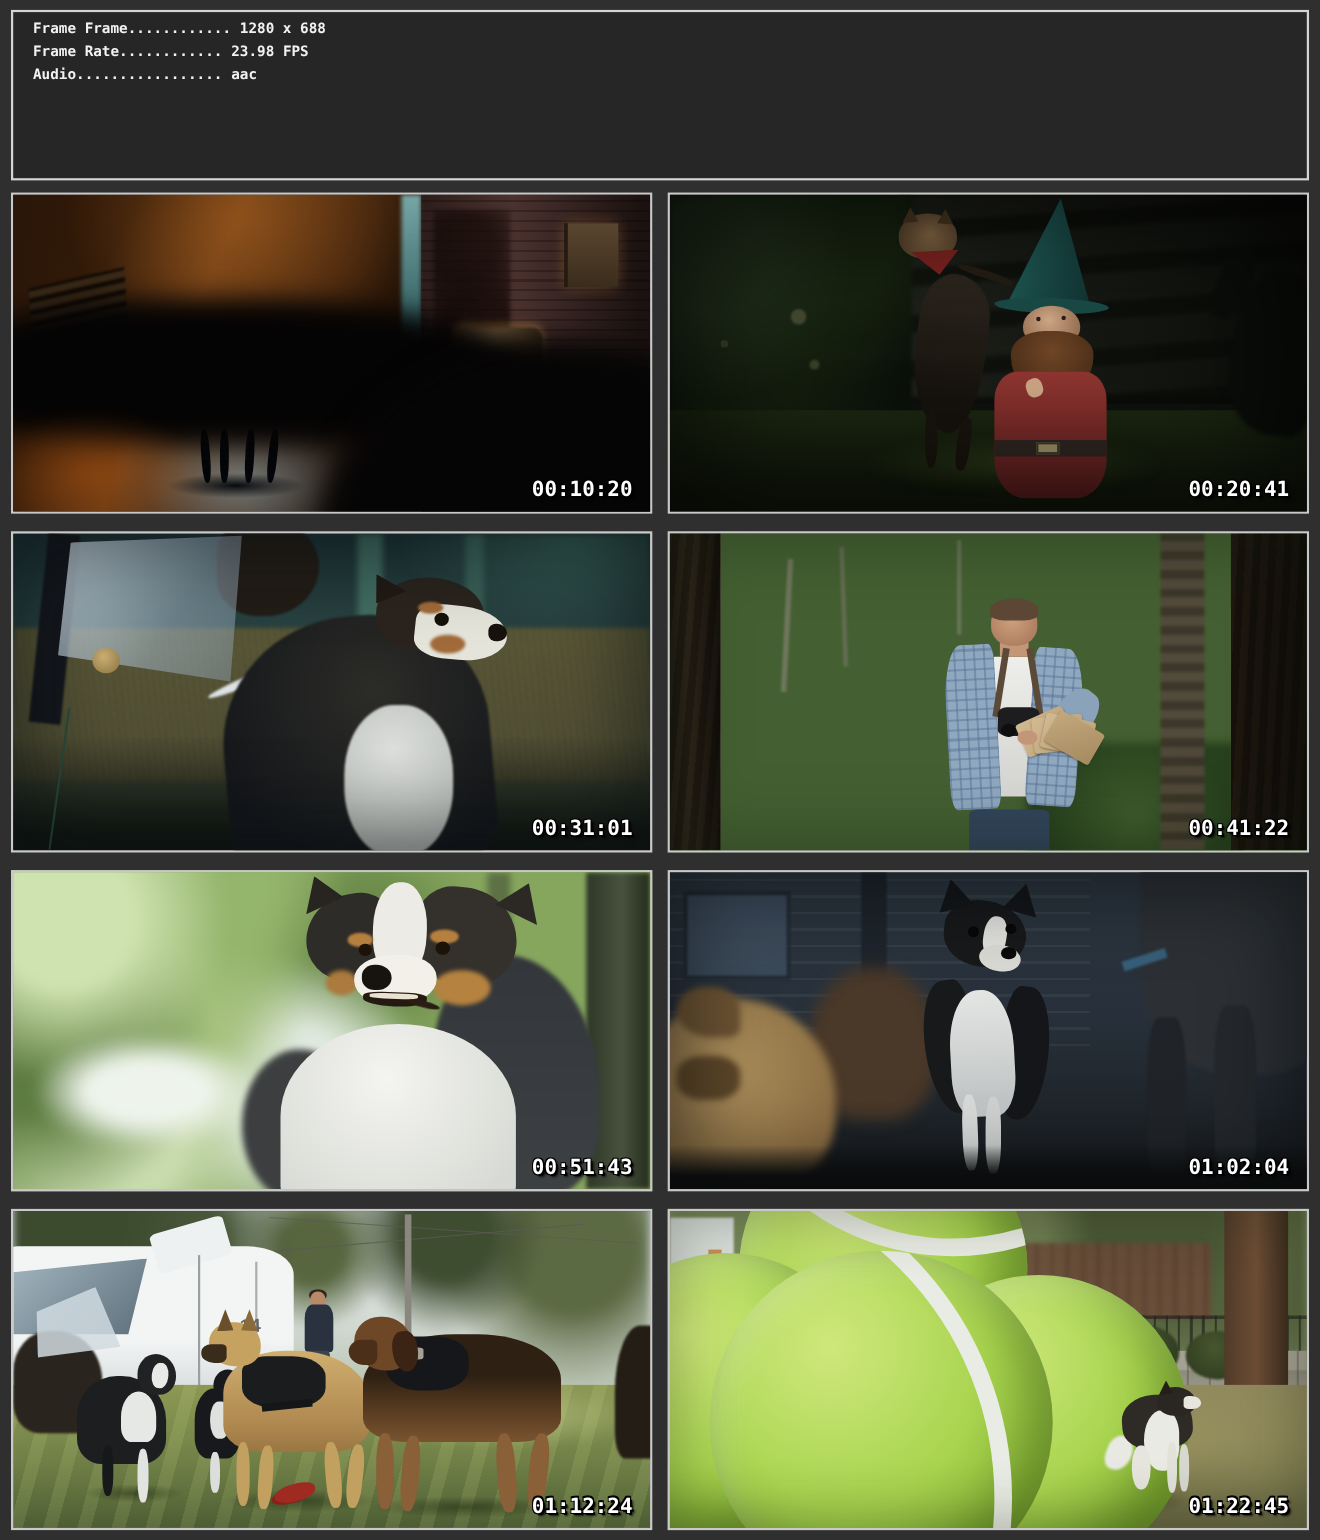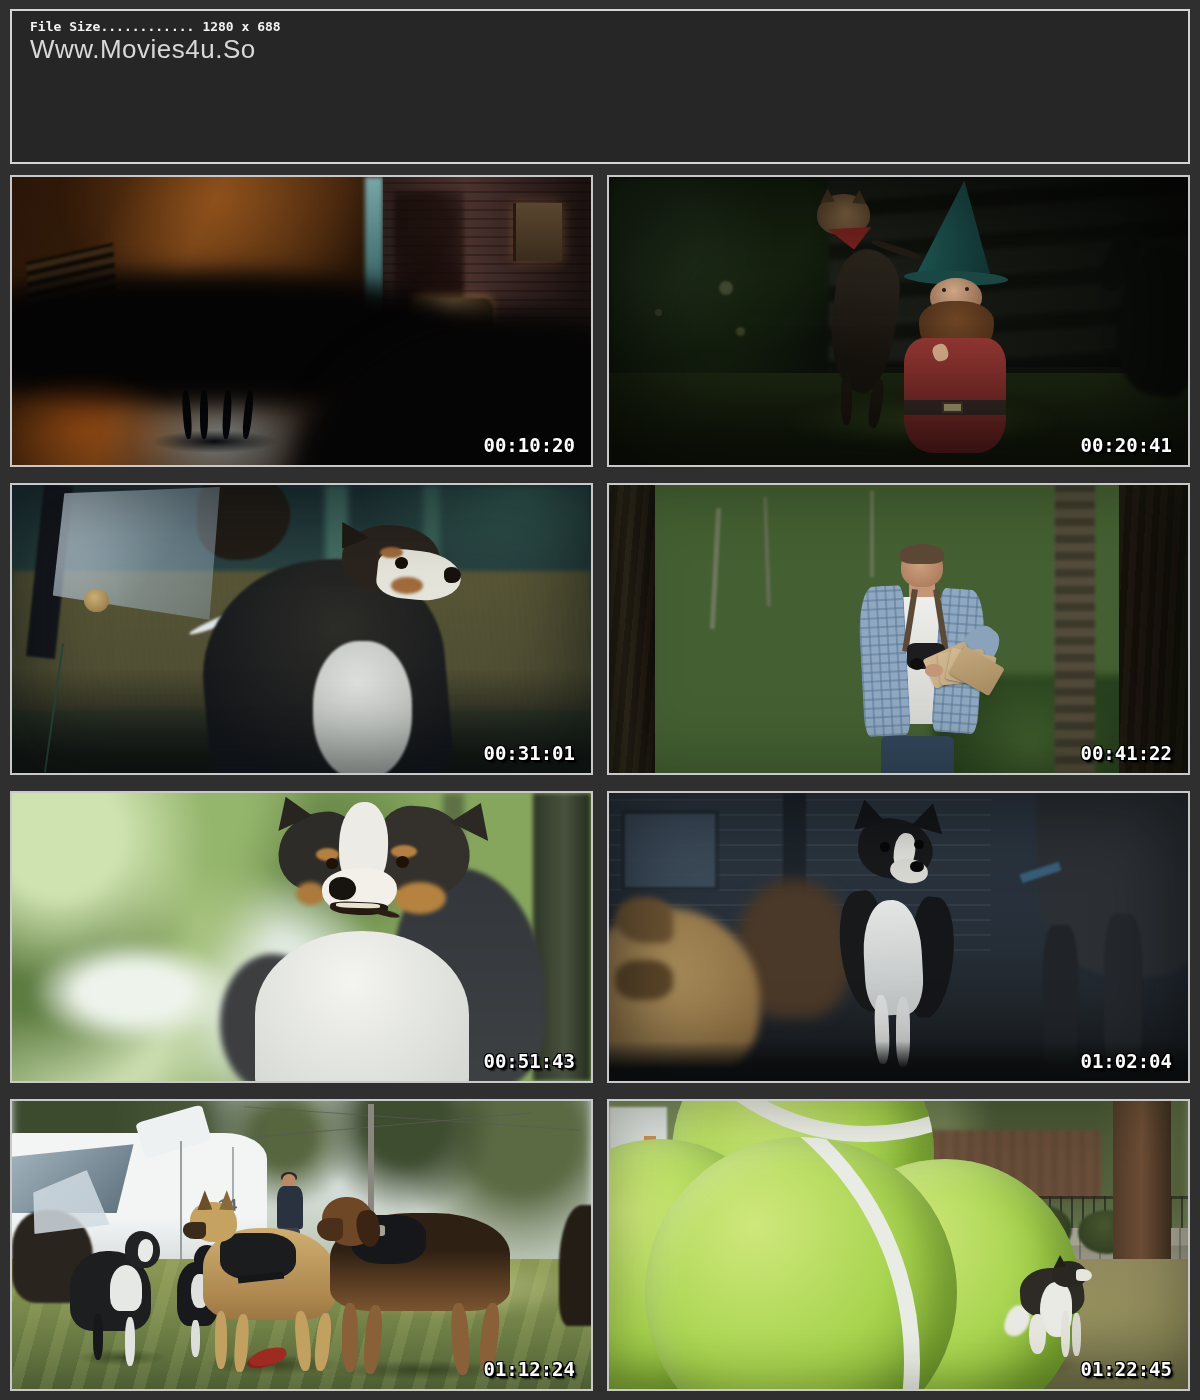--- a/index.html
+++ b/index.html
@@ -281,22 +281,23 @@
   .s8-dog-legF2{left:80%;top:73.5%;width:1.6%;height:15%;background:#d8d8d0;border-radius:40%;}
   .s8-dog-legB{left:72.5%;top:74%;width:3%;height:14%;background:#e6e6de;border-radius:45%;filter:blur(.5px);}
   .s8-vig{inset:0;box-shadow:inset 0 0 50px 8px rgba(30,35,15,.3);}
 </style>
 </head>
 <body>
 
 <div class="sheet">
 
   <div class="infobox">
-    <div class="info-row"><span>File Size</span><span>............</span><span class="info-value">1280 x 688</span></div>
-    <div class="watermark">Www.Movies4u.So</div>
+    <div class="info-row"><span>Frame Frame</span><span>............</span><span class="info-value">1280 x 688</span></div>
+    <div class="info-row"><span>Frame Rate</span><span>............</span><span class="info-value">23.98 FPS</span></div>
+    <div class="info-row"><span>Audio</span><span>.................</span><span class="info-value">aac</span></div>
   </div>
 
   <div class="grid">
 
     <div class="thumb s1">
       <div class="l s1-wall"></div>
       <div class="l s1-beam"></div>
       <div class="l s1-glow"></div>
       <div class="l s1-pallet"></div>
       <div class="l s1-teal"></div>

